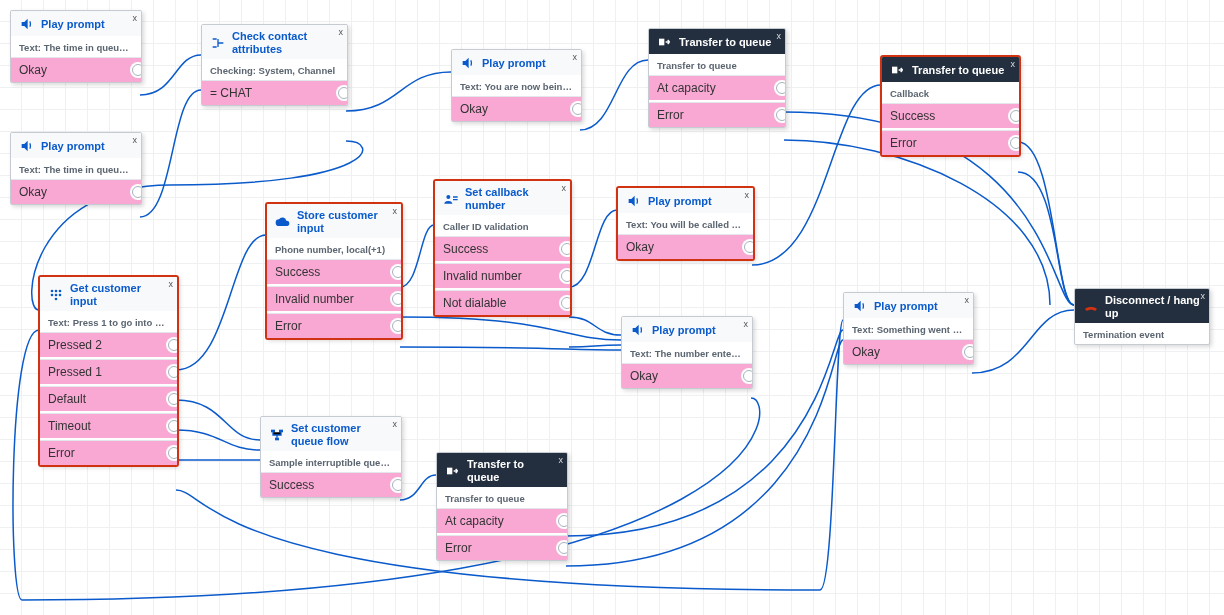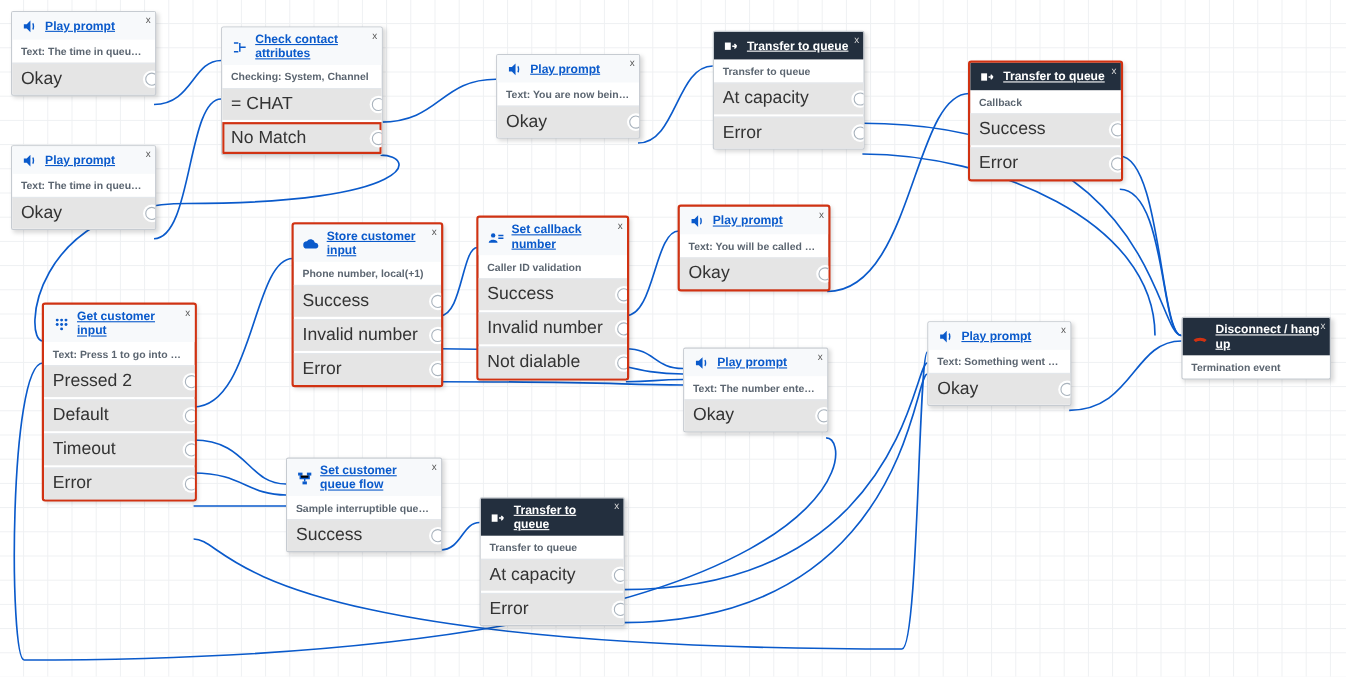--- a/index.html
+++ b/index.html
@@ -6,25 +6,25 @@
   .grid{position:absolute;inset:0;
     background-image:linear-gradient(#eef0f2 1px,transparent 1px),linear-gradient(90deg,#eef0f2 1px,transparent 1px);
     background-size:22px 22px;background-position:-1px -1px;}
   svg.wires{position:absolute;inset:0;pointer-events:none;}
   .block{position:absolute;border:1px solid #c6cbd1;border-radius:2px;background:#fff;
     box-shadow:2px 2px 4px rgba(0,0,0,.15);overflow:hidden;}
   .block.hl{outline:2px solid #d13212;outline-offset:-1px;}
   .hdr{display:flex;align-items:center;gap:6px;padding:5px 8px 4px 8px;position:relative;}
   .hdr.light{background:#f7f9fb;color:#0a5acb;}
   .hdr.dark{background:#232f3e;color:#fff;}
-  .hdr .t{font-size:11px;font-weight:700;line-height:1.15;text-decoration:underline;}
+  .hdr .t{font-size:11px;font-weight:700;line-height:1.15;}
   .hdr .x{position:absolute;top:2px;right:4px;font-size:9px;color:#555;cursor:pointer;}
   .hdr.dark .x{color:#ddd;}
   .sub{font-size:9.5px;font-weight:700;color:#5b6570;padding:6px 8px 4px 8px;white-space:nowrap;overflow:hidden;text-overflow:ellipsis;}
-  .row{font-size:16px;color:#333;padding:5px 8px;background:#e5e5e5;border-top:1px solid #e3e7eb;position:relative;}
+  .row{font-size:12px;color:#333;padding:5px 8px;background:#f9a8d4;border-top:1px solid #e3e7eb;position:relative;}
   .row + .row{margin-top:2px;}
   .row .dot{position:absolute;right:3px;top:50%;transform:translate(50%,-50%);
     width:10px;height:10px;border-radius:50%;background:#fff;border:1px solid #a9b3bd;box-shadow:0 0 0 2px #fff;}
   .row.hl{outline:2px solid #d13212;outline-offset:-2px;}
   .ic{width:16px;height:16px;display:flex;align-items:center;justify-content:center;flex:0 0 16px;}
   .ic svg{width:16px;height:16px;}
 </style>
 </head>
 <body>
 <div class="grid"></div>
@@ -121,21 +121,20 @@
     <span class="ic">
         <svg viewBox="0 0 24 24">
           <path fill="none" stroke="#0a5acb" stroke-width="2" d="M4 6h6M4 18h6M12 6v12M12 12h8"></path>
         </svg>
       </span>
     <span class="t">Check contact attributes</span>
     <span class="x">x</span>
   </div>
   <div class="sub">Checking: System, Channel</div>
   <div class="row"><span>= CHAT</span><span class="dot"></span></div>
-  <div class="row hl"><span>No Match</span><span class="dot"></span></div>
 </div>
 
 <div class="block" style="left:451px;top:49px;width:129px">
   <div class="hdr light">
     <span class="ic">
         <svg viewBox="0 0 24 24">
           <path fill="#0a5acb" d="M4 9v6h4l5 5V4L8 9H4z"></path>
           <path fill="none" stroke="#0a5acb" stroke-width="2" d="M16 8c1.5 1 1.5 7 0 8"></path>
         </svg>
       </span>
@@ -191,20 +190,21 @@
             <circle cx="18" cy="12" r="2"></circle>
             <circle cx="12" cy="18" r="2"></circle>
           </g>
         </svg>
       </span>
     <span class="t">Get customer input</span>
     <span class="x">x</span>
   </div>
   <div class="sub">Text: Press 1 to go into qu...</div>
   <div class="row"><span>Pressed 2</span><span class="dot"></span></div>
+  <div class="row"><span>Pressed 1</span><span class="dot"></span></div>
   <div class="row"><span>Default</span><span class="dot"></span></div>
   <div class="row"><span>Timeout</span><span class="dot"></span></div>
   <div class="row"><span>Error</span><span class="dot"></span></div>
 </div>
 
 <div class="block hl" style="left:266px;top:203px;width:134px">
   <div class="hdr light">
     <span class="ic">
         <svg viewBox="0 0 24 24">
           <path fill="#0a5acb" d="M6 18a5 5 0 0 1 0-10 6 6 0 0 1 11 2 4 4 0 0 1 1 8H6z"></path>
@@ -212,21 +212,21 @@
       </span>
     <span class="t">Store customer input</span>
     <span class="x">x</span>
   </div>
   <div class="sub">Phone number, local(+1)</div>
   <div class="row"><span>Success</span><span class="dot"></span></div>
   <div class="row"><span>Invalid number</span><span class="dot"></span></div>
   <div class="row"><span>Error</span><span class="dot"></span></div>
 </div>
 
-<div class="block hl" style="left:434px;top:197px;width:135px">
+<div class="block hl" style="left:434px;top:180px;width:135px">
   <div class="hdr light">
     <span class="ic">
         <svg viewBox="0 0 24 24">
           <circle cx="8" cy="9" r="3" fill="#0a5acb"></circle>
           <path fill="#0a5acb" d="M2 19c0-3 4-4 6-4s6 1 6 4H2zM15 8h7v2h-7zM15 12h7v2h-7z"></path>
         </svg>
       </span>
     <span class="t">Set callback number</span>
     <span class="x">x</span>
   </div>

